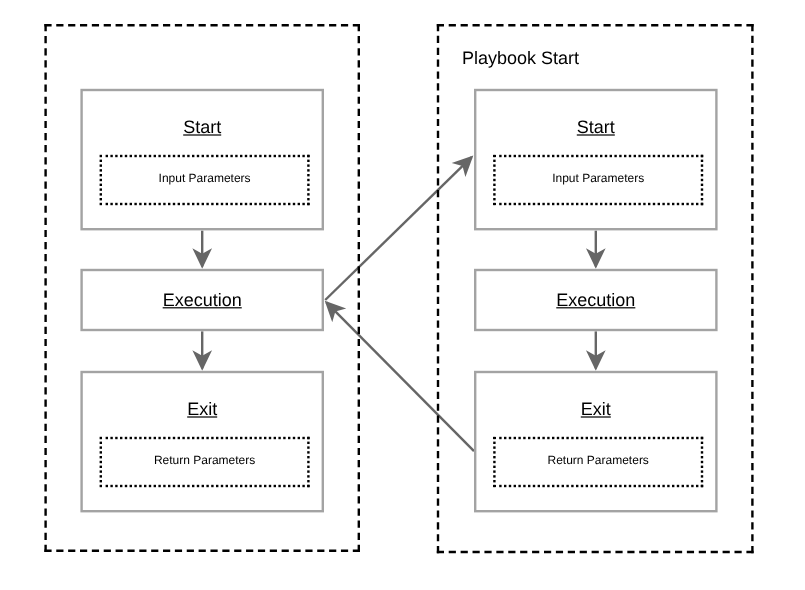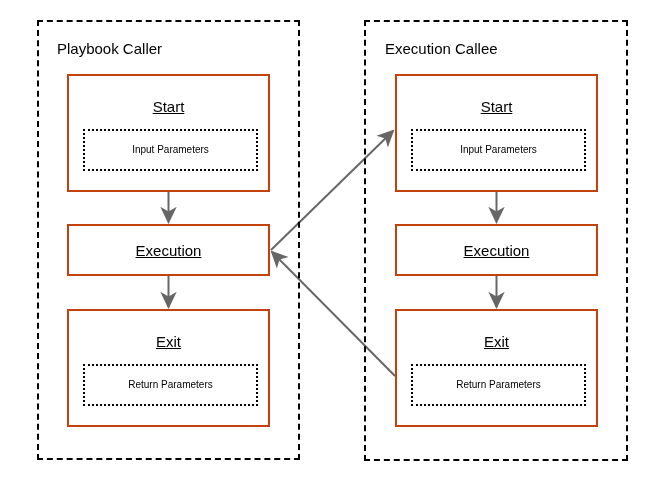--- a/index.html
+++ b/index.html
@@ -24,21 +24,21 @@
   .swimlane-title {
     position: absolute;
     font-size: 15px;
     color: #000000;
     white-space: nowrap;
     line-height: 1;
   }
   .node {
     position: absolute;
     box-sizing: border-box;
-    border: 2px solid #c2410c;
+    border: 2px solid #a3a3a3;
     background: #ffffff;
   }
   .node-title {
     position: absolute;
     left: 0;
     right: 0;
     text-align: center;
     font-size: 15px;
     color: #000000;
     text-decoration: underline;
@@ -88,42 +88,41 @@
       <line x1="496.5" y1="276" x2="496.5" y2="307" stroke="#666666" stroke-width="2" marker-end="url(#arrowhead)"></line>
     </g>
 
     <g>
       <line x1="271" y1="250" x2="393" y2="131" stroke="#666666" stroke-width="2" marker-end="url(#arrowhead)"></line>
       <line x1="395" y1="376" x2="272" y2="252" stroke="#666666" stroke-width="2" marker-end="url(#arrowhead)"></line>
     </g>
   </svg>
 
   <div class="swimlane" style="left:37px; top:20px; width:263px; height:440px;"></div>
-  <div class="swimlane-title" style="left:57px; top:41px;">Playbook Caller</div>
 
   <div class="node" style="left:67px; top:74px; width:203px; height:118px;">
     <div class="node-title" style="top:23px;">Start</div>
     <div class="subbox" style="left:14px; top:53px; width:175px; height:42px;">
       <span class="subbox-label">Input Parameters</span>
     </div>
   </div>
 
   <div class="node" style="left:67px; top:224px; width:203px; height:52px;">
     <div class="node-title" style="top:17px;">Execution</div>
   </div>
 
   <div class="node" style="left:67px; top:309px; width:203px; height:118px;">
     <div class="node-title" style="top:23px;">Exit</div>
     <div class="subbox" style="left:14px; top:53px; width:175px; height:42px;">
       <span class="subbox-label">Return Parameters</span>
     </div>
   </div>
 
   <div class="swimlane" style="left:364px; top:20px; width:264px; height:441px;"></div>
-  <div class="swimlane-title" style="left:385px; top:41px;">Execution Callee</div>
+  <div class="swimlane-title" style="left:385px; top:41px;">Playbook Start</div>
 
   <div class="node" style="left:395px; top:74px; width:203px; height:118px;">
     <div class="node-title" style="top:23px;">Start</div>
     <div class="subbox" style="left:14px; top:53px; width:175px; height:42px;">
       <span class="subbox-label">Input Parameters</span>
     </div>
   </div>
 
   <div class="node" style="left:395px; top:224px; width:203px; height:52px;">
     <div class="node-title" style="top:17px;">Execution</div>

